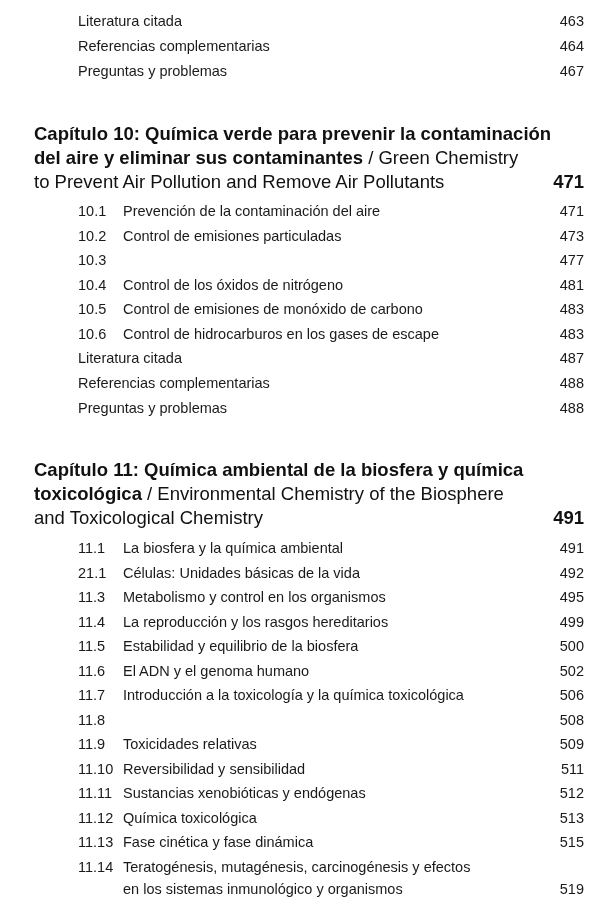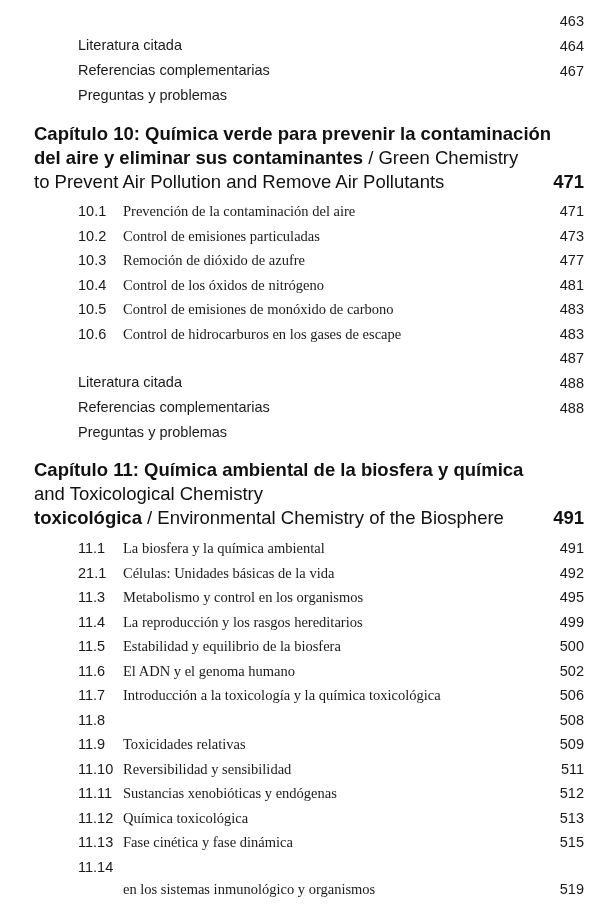--- a/index.html
+++ b/index.html
@@ -9,23 +9,23 @@
     font-family: "Liberation Sans", "DejaVu Sans", sans-serif;
     color: #1a1a1a;
     position: relative;
   }
   .page { position: absolute; left: 0; top: 0; width: 600px; height: 912px; }
   .row {
     position: absolute;
     left: 0; width: 600px; height: 24px;
     font-size: 14.5px; line-height: 24px;
   }
-  .row .lbl { position: absolute; white-space: nowrap; margin-top: 24px; }
+  .row .lbl { position: absolute; white-space: nowrap; }
   .row .num { position: absolute; left: 78px; }
-  .row .ttl { position: absolute; left: 123px; white-space: nowrap; font-family: Liberation Serif, serif; }
+  .row .ttl { position: absolute; left: 123px; white-space: nowrap; }
   .row .pg { position: absolute; right: 16px; text-align: center; }
   .row.sub .lbl { left: 78px; }
   .chapter {
     position: absolute; left: 34px; width: 550px;
     font-size: 18.5px; line-height: 24px;
     color: #111;
   }
   .chapter .line { display: block; white-space: nowrap; }
   .chapter b { font-weight: bold; }
   .chapter .cpg { position: absolute; right: 0; bottom: 0; font-weight: bold; font-size: 18.5px; }
@@ -60,21 +60,20 @@
     <span class="ttl">Prevención de la contaminación del aire</span>
     <span class="pg">471</span>
   </div>
   <div class="row" style="top:224px">
     <span class="num">10.2</span>
     <span class="ttl">Control de emisiones particuladas</span>
     <span class="pg">473</span>
   </div>
   <div class="row" style="top:248px">
     <span class="num">10.3</span>
-    <span class="ttl">Remoción de dióxido de azufre</span>
     <span class="pg">477</span>
   </div>
   <div class="row" style="top:273px">
     <span class="num">10.4</span>
     <span class="ttl">Control de los óxidos de nitrógeno</span>
     <span class="pg">481</span>
   </div>
   <div class="row" style="top:297px">
     <span class="num">10.5</span>
     <span class="ttl">Control de emisiones de monóxido de carbono</span>
@@ -93,22 +92,22 @@
     <span class="lbl">Referencias complementarias</span>
     <span class="pg">488</span>
   </div>
   <div class="row sub" style="top:396px">
     <span class="lbl">Preguntas y problemas</span>
     <span class="pg">488</span>
   </div>
 
   <div class="chapter" style="top:458px; height:72px">
     <span class="line"><b>Capítulo 11: Química ambiental de la biosfera y química</b></span>
+    <span class="line"><b>toxicológica</b><span> / Environmental Chemistry of the Biosphere</span></span>
     <span class="line">and Toxicological Chemistry</span>
-    <span class="line"><b>toxicológica</b><span> / Environmental Chemistry of the Biosphere</span></span>
     <span class="cpg">491</span>
   </div>
 
   <div class="row" style="top:536px">
     <span class="num">11.1</span>
     <span class="ttl">La biosfera y la química ambiental</span>
     <span class="pg">491</span>
   </div>
   <div class="row" style="top:561px">
     <span class="num">21.1</span>
@@ -164,19 +163,20 @@
     <span class="ttl">Química toxicológica</span>
     <span class="pg">513</span>
   </div>
   <div class="row" style="top:830px">
     <span class="num">11.13</span>
     <span class="ttl">Fase cinética y fase dinámica</span>
     <span class="pg">515</span>
   </div>
   <div class="row" style="top:855px">
     <span class="num">11.14</span>
+    <span class="ttl">Teratogénesis, mutagénesis, carcinogénesis y efectos</span>
   </div>
   <div class="row" style="top:877px">
     <span class="ttl">en los sistemas inmunológico y organismos</span>
     <span class="pg">519</span>
   </div>
 
 </div>
 
 </body></html>

